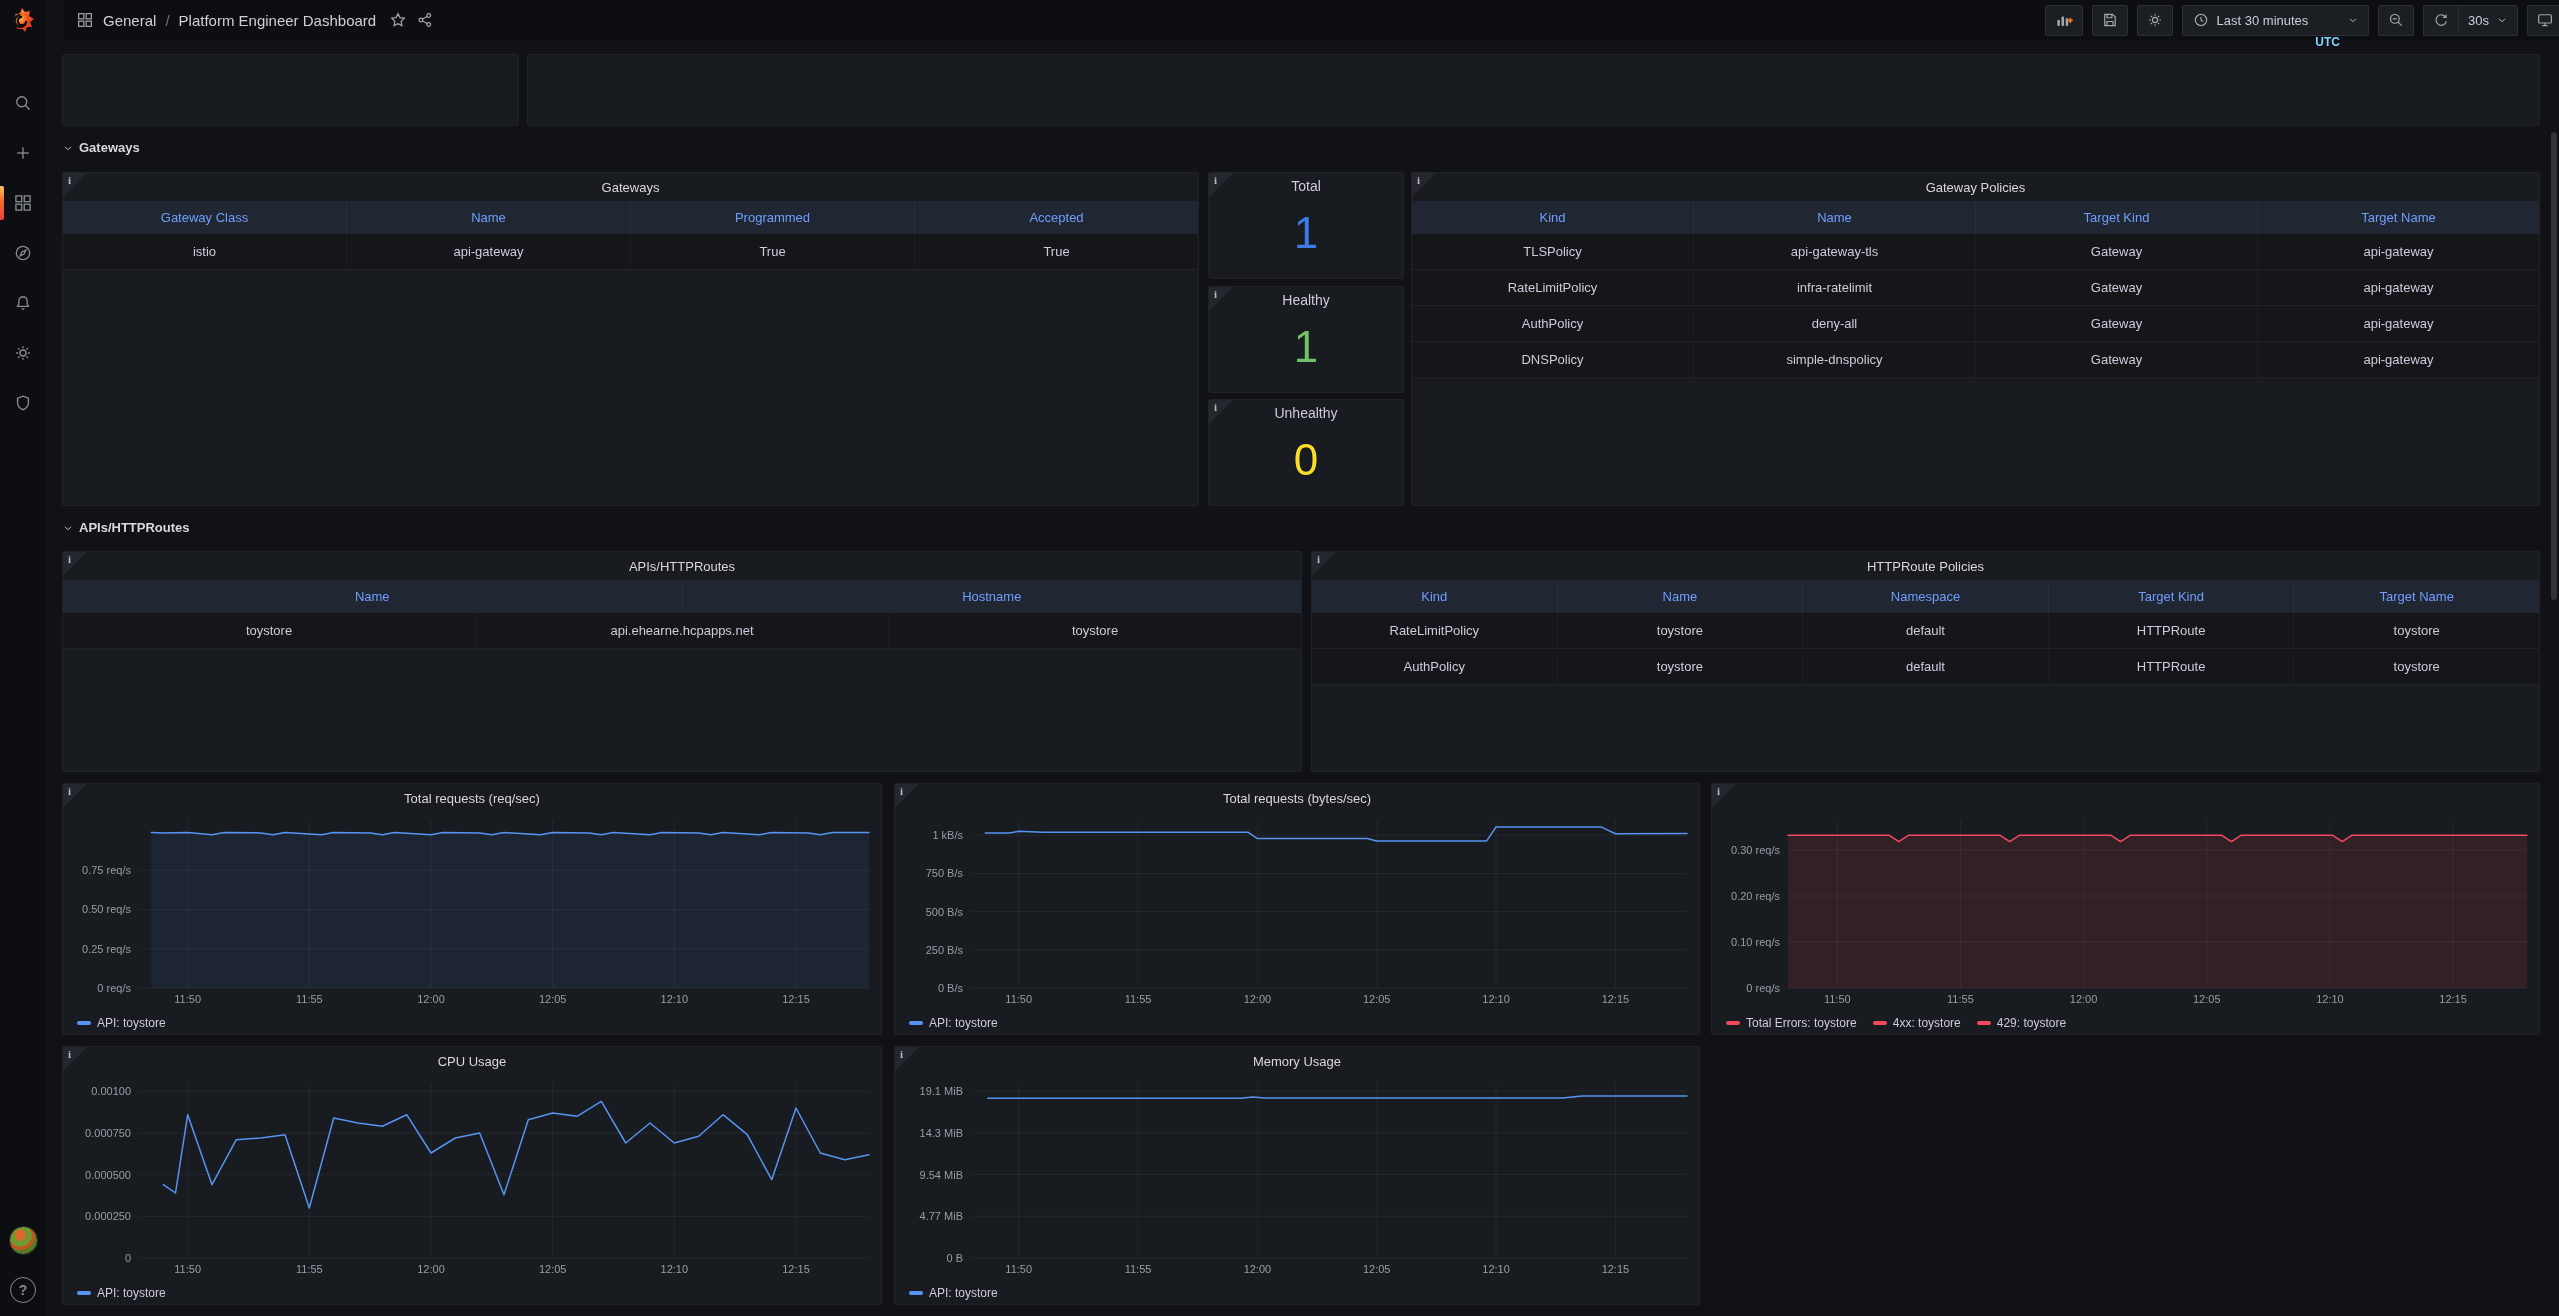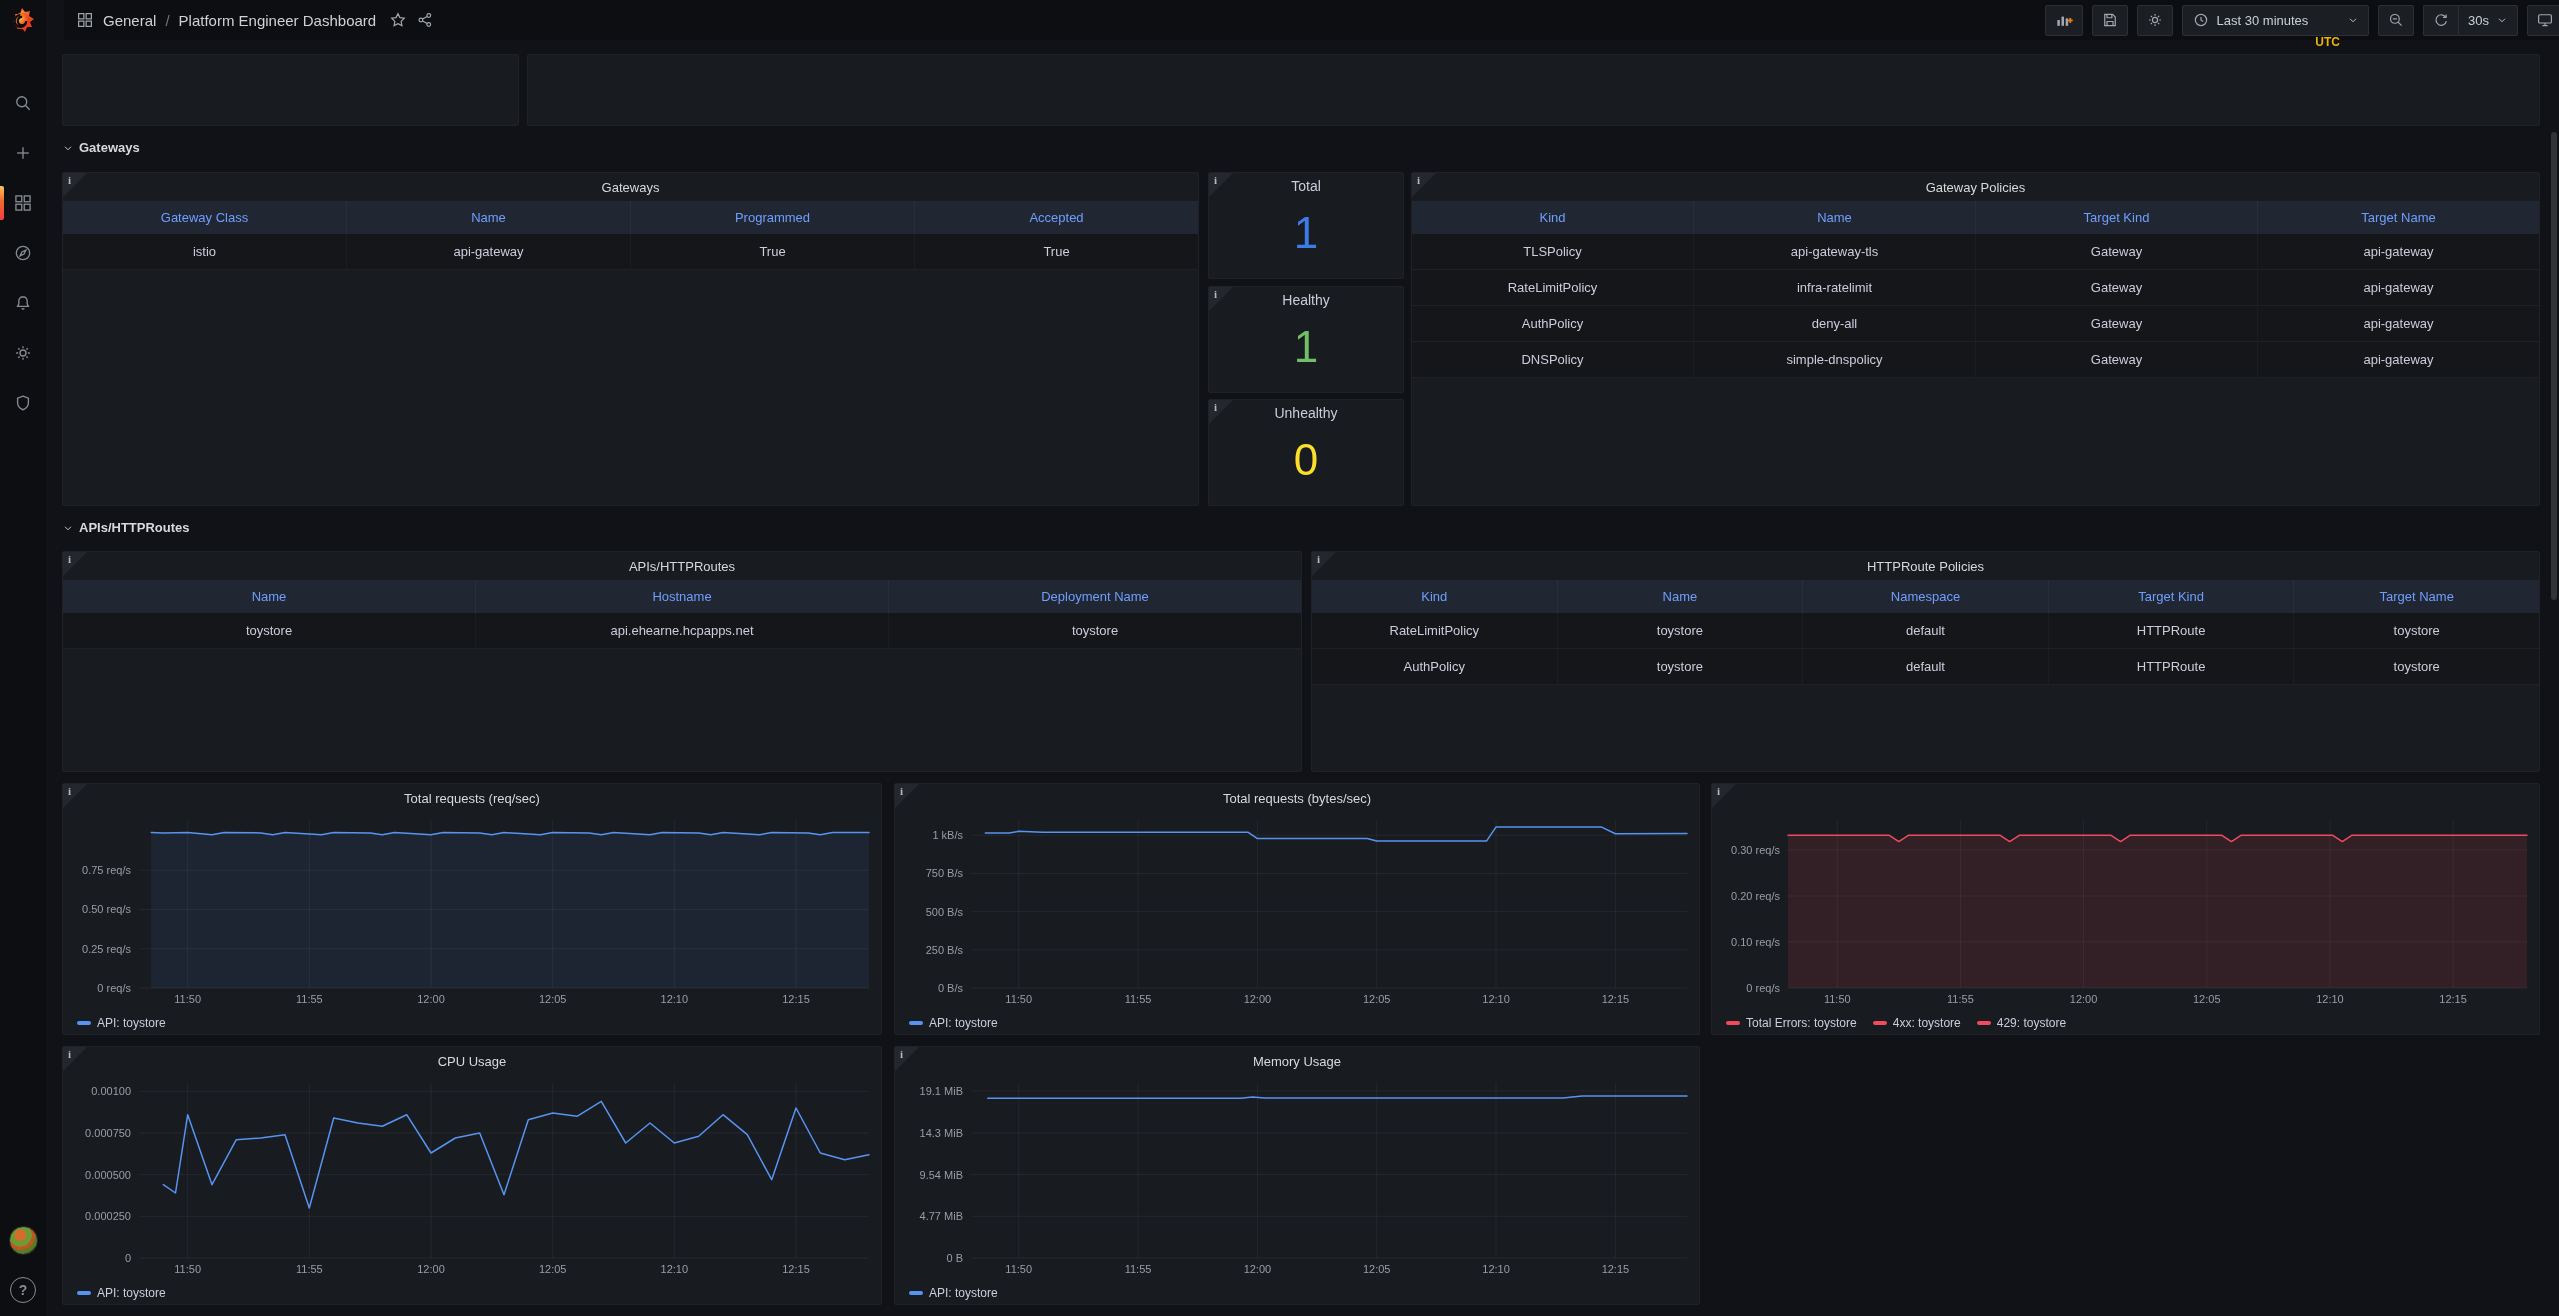--- a/index.html
+++ b/index.html
@@ -28,21 +28,21 @@
   .breadcrumb{display:flex;align-items:center;gap:9px;margin-left:12px;font-size:15px;color:#d0d1d6;}
   .crumb-sep{color:#73767c;}
   .tb-icon{width:18px;height:18px;stroke:#a3a8ae;fill:none;stroke-width:1.6;cursor:pointer;}
   .topbar-right{position:absolute;right:14px;top:0;height:40px;display:flex;align-items:center;gap:9px;}
   .tb-btn{height:29px;display:flex;align-items:center;gap:7px;padding:0 9px;background:#1b1e23;
           border:1px solid #2c3036;border-radius:2px;color:#c7d0d9;font-size:13px;cursor:pointer;}
   .tb-btn.icon-only{padding:0 8px;}
   .tb-group{display:flex;}
   .tb-group .tb-btn:first-child{border-radius:2px 0 0 2px;border-right:none;}
   .tb-group .tb-btn:last-child{border-radius:0 2px 2px 0;}
-  .utc{color:#eab308;font-weight:700;font-size:12px;margin-top:44px;}
+  .utc{color:#7dd3fc;font-weight:700;font-size:12px;margin-top:44px;}
   .caret{width:12px;height:12px;stroke:#c7d0d9;fill:none;stroke-width:1.8;}
 
   
   .panel{position:absolute;background:#181b1f;border:1px solid #202226;border-radius:2px;box-sizing:border-box;}
   .corner{position:absolute;top:0;left:0;width:0;height:0;
           border-top:24px solid #24272d;border-right:24px solid transparent;z-index:2;}
   .corner span{position:absolute;top:-23px;left:5px;font-size:11px;font-weight:700;color:#b5b8bd;font-family:"Liberation Serif",serif;}
   .panel-title{height:28px;display:flex;align-items:center;justify-content:center;
                font-size:13px;color:#d8d9da;cursor:pointer;}
   .section-head{position:absolute;display:flex;align-items:center;gap:5px;font-size:13px;font-weight:700;
@@ -334,21 +334,20 @@
   </div>
 
   <div class="panel" style="left:62px;top:551px;width:1240px;height:221px;">
     <div class="corner">
         <span>i</span>
       </div>
     <div class="panel-title">APIs/HTTPRoutes</div>
     <div class="t-head">
         <div class="th">Name</div>
         <div class="th">Hostname</div>
-        <div class="th">Deployment Name</div>
       </div>
     <div class="t-body">
         <div class="tr">
           <div class="td">toystore</div>
           <div class="td">api.ehearne.hcpapps.net</div>
           <div class="td">toystore</div>
         </div>
       </div>
   </div>
 

